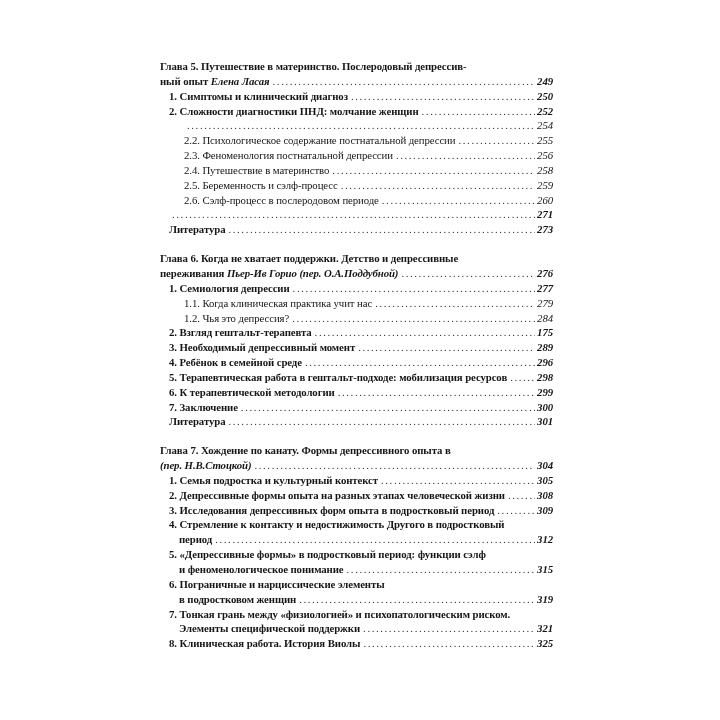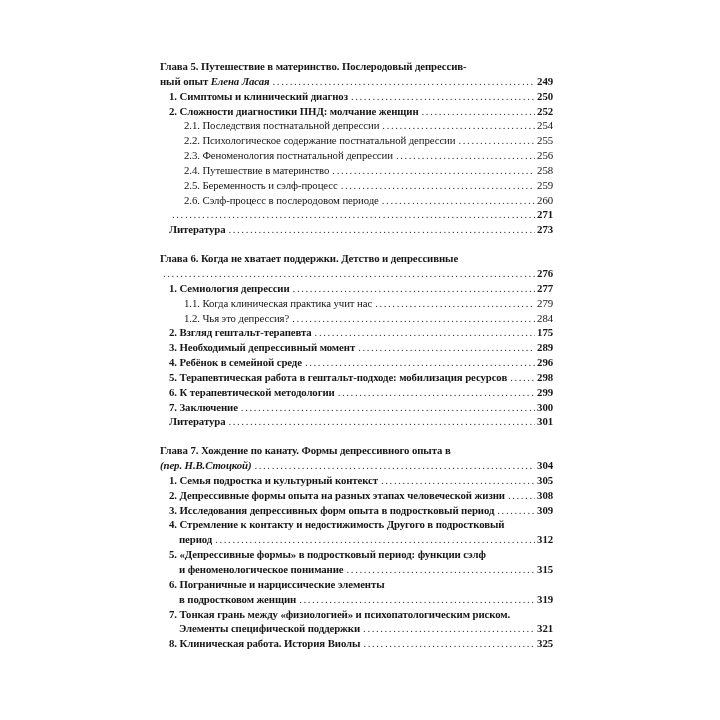--- a/index.html
+++ b/index.html
@@ -36,21 +36,21 @@
   .dots {
     flex: 1 1 8px;
     min-width: 8px;
     overflow: hidden;
     white-space: nowrap;
     font-weight: 400;
     letter-spacing: 1.6px;
     margin: 0 2px 0 3px;
     color: #2b2b2b;
   }
-  .pg { flex: 0 0 auto; }
+  .pg { flex: 0 0 auto; font-style: italic; }
 </style>
 </head>
 <body>
 
 <div class="page">
   <div class="toc">
       <div class="entry indent-0 bold">
         <div class="line"><span class="text"><span>Глава 5. Путешествие в материнство. Послеродовый депрессив-</span></span></div>
         <div class="line cont last">
           <span class="text"><span>ный опыт </span><span class="it normal">Елена Ласая</span></span>
@@ -67,21 +67,20 @@
       </div>
       <div class="entry indent-1 bold">
         <div class="line last">
           <span class="text"><span>2. Сложности диагностики ПНД: молчание женщин</span></span>
           <span class="dots">........................................................................................................................................................................................................</span>
           <span class="pg">252</span>
         </div>
       </div>
       <div class="entry indent-2">
         <div class="line last">
-          <span class="text"><span>2.1. Последствия постнатальной депрессии</span></span>
           <span class="dots">........................................................................................................................................................................................................</span>
           <span class="pg">254</span>
         </div>
       </div>
       <div class="entry indent-2">
         <div class="line last">
           <span class="text"><span>2.2. Психологическое содержание постнатальной депрессии</span></span>
           <span class="dots">........................................................................................................................................................................................................</span>
           <span class="pg">255</span>
         </div>
@@ -123,20 +122,21 @@
       <div class="entry indent-1 bold">
         <div class="line last">
           <span class="text"><span>Литература </span></span>
           <span class="dots">........................................................................................................................................................................................................</span>
           <span class="pg">273</span>
         </div>
       </div>
       <div class="entry indent-0 bold space-before">
         <div class="line"><span class="text"><span>Глава 6. Когда не хватает поддержки. Детство и депрессивные</span></span></div>
         <div class="line cont last">
+          <span class="text"><span>переживания </span><span class="it normal">Пьер-Ив Горио (пер. О.А.Поддубной)</span></span>
           <span class="dots">........................................................................................................................................................................................................</span>
           <span class="pg">276</span>
         </div>
       </div>
       <div class="entry indent-1 bold">
         <div class="line last">
           <span class="text"><span>1. Семиология депрессии</span></span>
           <span class="dots">........................................................................................................................................................................................................</span>
           <span class="pg">277</span>
         </div>

